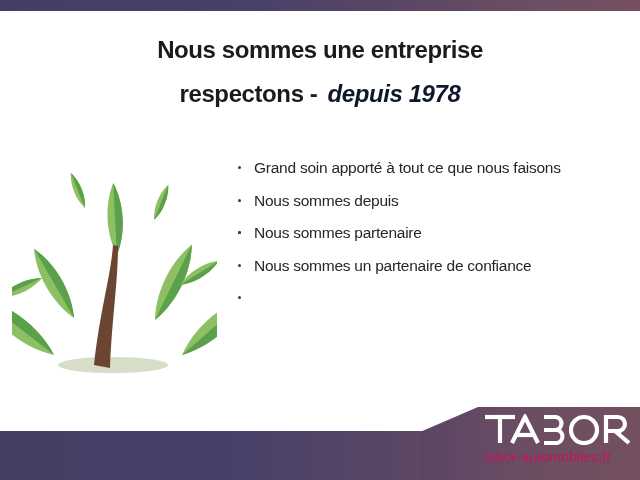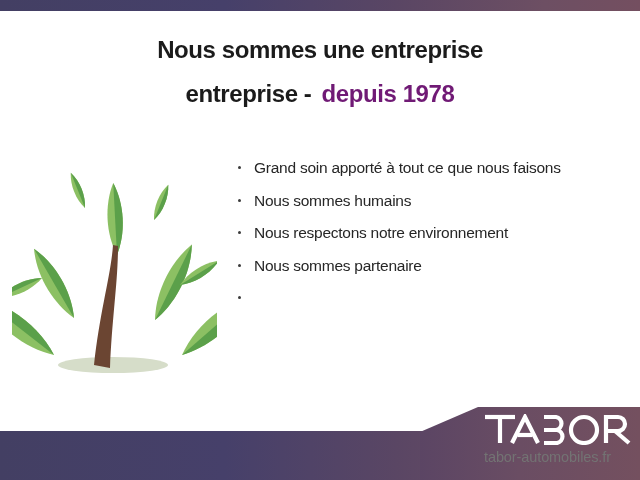--- a/index.html
+++ b/index.html
@@ -55,21 +55,21 @@
     left: 484px;
     top: 414px;
     width: 148px;
     height: 31px;
   }
   #logo-tagline {
     position: absolute;
     left: 484px;
     top: 449px;
     width: 150px;
-    color: #737373;
+    color: #be185d;
     font-size: 14.5px;
     letter-spacing: -0.1px;
     white-space: nowrap;
     font-family: "Liberation Sans", sans-serif;
   }
 
   
   #headline {
     position: absolute;
     left: 0;
@@ -81,21 +81,22 @@
     font-size: 24px;
     line-height: 44px;
     color: #1b1b1b;
     letter-spacing: -0.4px;
   }
   #headline .line {
     display: block;
     white-space: nowrap;
   }
   #headline .accent {
-    color: #701a75;
+    color: #0f172a;
+    font-style: italic;
   }
   #headline .gap {
     display: inline-block;
     width: 10px;
   }
 
   
   #bullet-list {
     position: absolute;
     left: 228px;
@@ -137,21 +138,21 @@
 </style>
 </head>
 <body>
 
 <div id="slide">
 
   <div class="brand-bar" id="top-bar"></div>
 
   <div id="headline">
     <span class="line">Nous sommes une entreprise</span>
-    <span class="line"><span>entreprise -</span><span class="gap"></span><span class="accent">depuis 1978</span></span>
+    <span class="line"><span>respectons -</span><span class="gap"></span><span class="accent">depuis 1978</span></span>
   </div>
 
   <svg id="tree" viewBox="0 0 205 235">
     <defs>
 
       <clipPath id="leafClip">
         <path d="M0,0 C 14,-30 14,-70 0,-100 C -14,-70 -14,-30 0,0 Z"></path>
       </clipPath>
       <g id="leafShape">
         <path d="M0,0 C 14,-30 14,-70 0,-100 C -14,-70 -14,-30 0,0 Z" fill="#8cc063"></path>
@@ -198,23 +199,24 @@
     </g>
 
     <path d="M101,95
              C 99,125 88,160 82,215
              L 98,218
              C 100,168 106,132 106,96 Z" fill="#6b4532"></path>
   </svg>
 
   <ul id="bullet-list">
     <li><span class="dot"></span><span>Grand soin apporté à tout ce que nous faisons</span></li>
-    <li><span class="dot"></span><span>Nous sommes humains</span></li>
-    <li><span class="dot"></span><span>Nous respectons notre environnement</span></li>
+    <li><span class="dot"></span><span>Nous sommes depuis</span></li>
+    <li><span class="dot"></span></li>
     <li><span class="dot"></span><span>Nous sommes partenaire</span></li>
+    <li><span class="dot"></span><span>Nous sommes un partenaire de confiance</span></li>
     <li><span class="dot"></span></li>
   </ul>
 
   <div class="brand-bar" id="bottom-bar"></div>
 
   <div id="logo-panel" class="chamfer"></div>
 
   <svg id="logo-wordmark" viewBox="0 0 148 31">
     <g fill="none" stroke="#ffffff" stroke-width="4.2">
 

